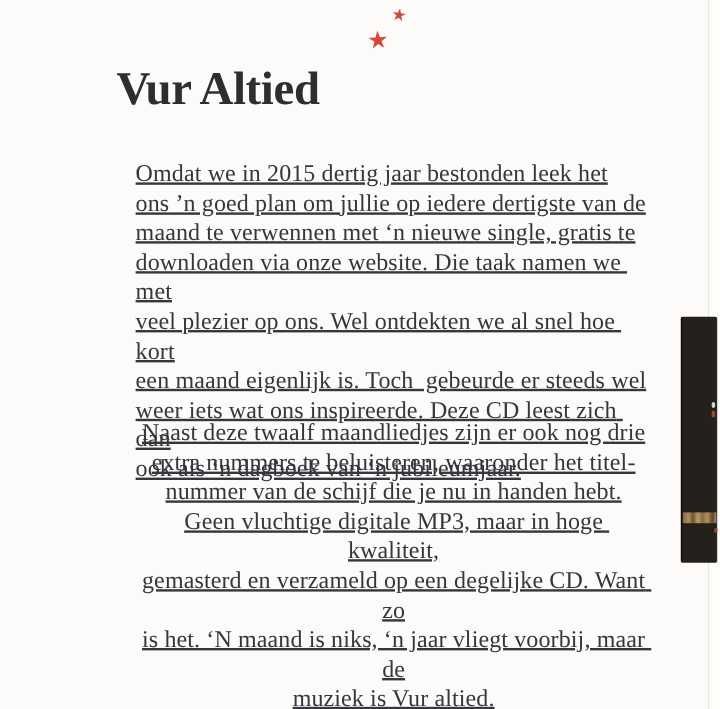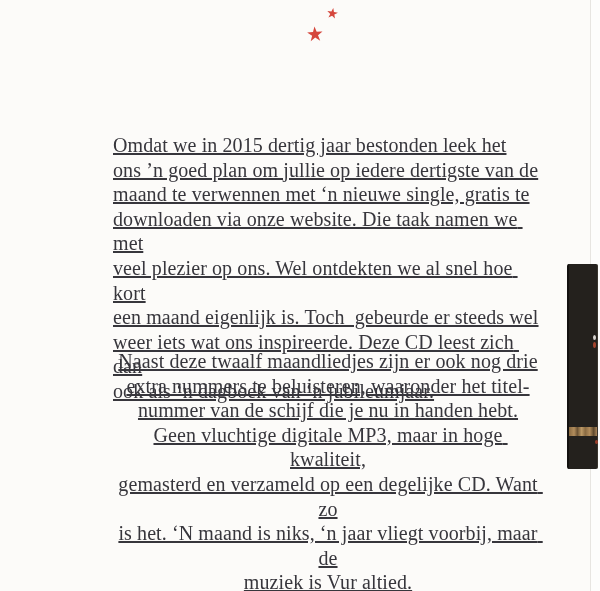--- a/index.html
+++ b/index.html
@@ -131,20 +131,21 @@
 <body>
 
 <div class="page">
 
   <div class="edge-line"></div>
   <div class="edge-right"></div>
 
   <span class="star star-small">★</span>
   <span class="star star-large">★</span>
 
+  <h1 class="title">Vur Altied</h1>
 
   <p class="para para1">Omdat we in 2015 dertig jaar bestonden leek het
 ons ’n goed plan om jullie op iedere dertigste van de
 maand te verwennen met ‘n nieuwe single, gratis te
 downloaden via onze website. Die taak namen we met
 veel plezier op ons. Wel ontdekten we al snel hoe kort
 een maand eigenlijk is. Toch  gebeurde er steeds wel
 weer iets wat ons inspireerde. Deze CD leest zich dan
 ook als ‘n dagboek van ‘n jubileumjaar.</p>
 

